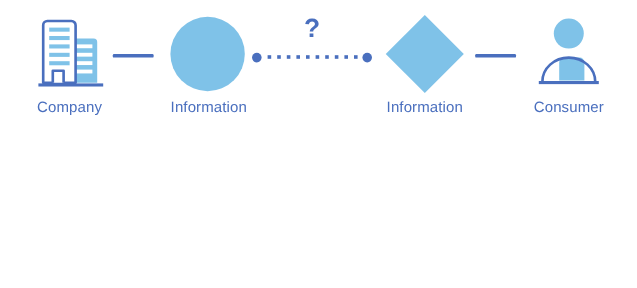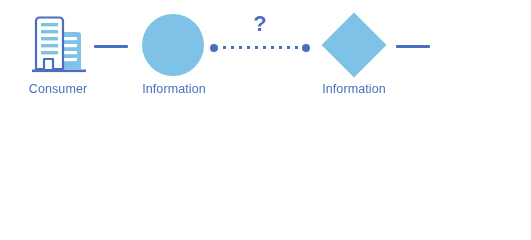--- a/index.html
+++ b/index.html
@@ -146,21 +146,21 @@
         <rect x="15" y="16" width="17" height="3.4" fill="#7fc2e8"></rect>
         <rect x="15" y="23" width="17" height="3.4" fill="#7fc2e8"></rect>
         <rect x="15" y="30" width="17" height="3.4" fill="#7fc2e8"></rect>
         <rect x="15" y="37" width="17" height="3.4" fill="#7fc2e8"></rect>
 
         <path d="M18 55 v-10 h9 v10" fill="#ffffff" stroke="#4a6fbe" stroke-width="2.2" stroke-linejoin="round"></path>
 
         <rect x="6" y="55.5" width="54" height="2.6" fill="#4a6fbe"></rect>
       </svg>
     </div>
-    <div class="node-label">Consumer</div>
+    <div class="node-label">Company</div>
   </div>
 
   <div class="connector-solid" id="connector-1"></div>
 
   <div class="node" id="node-info-1">
     <div class="node-art">
       <div class="circle-shape"></div>
     </div>
     <div class="node-label">Information</div>
   </div>
@@ -185,14 +185,29 @@
 
   <div class="node" id="node-info-2">
     <div class="node-art">
       <div class="diamond-shape"></div>
     </div>
     <div class="node-label">Information</div>
   </div>
 
   <div class="connector-solid" id="connector-2"></div>
 
+  <div class="node" id="node-consumer">
+    <div class="node-art">
+      <svg width="64" height="62" viewBox="0 0 64 62" xmlns="http://www.w3.org/2000/svg" aria-hidden="true">
+
+        <circle cx="32" cy="14" r="12.5" fill="#7fc2e8"></circle>
+
+        <path d="M24 38 a4 4 0 0 1 4 -4 h13 a4 4 0 0 1 4 4 v15 h-21 z" fill="#7fc2e8"></path>
+
+        <path d="M10 54 a22 20 0 0 1 44 0" fill="none" stroke="#4a6fbe" stroke-width="2.2"></path>
+
+        <rect x="7" y="53.5" width="50" height="2.6" fill="#4a6fbe"></rect>
+      </svg>
+    </div>
+    <div class="node-label">Consumer</div>
+  </div>
 
 </div>
 
 </body></html>

